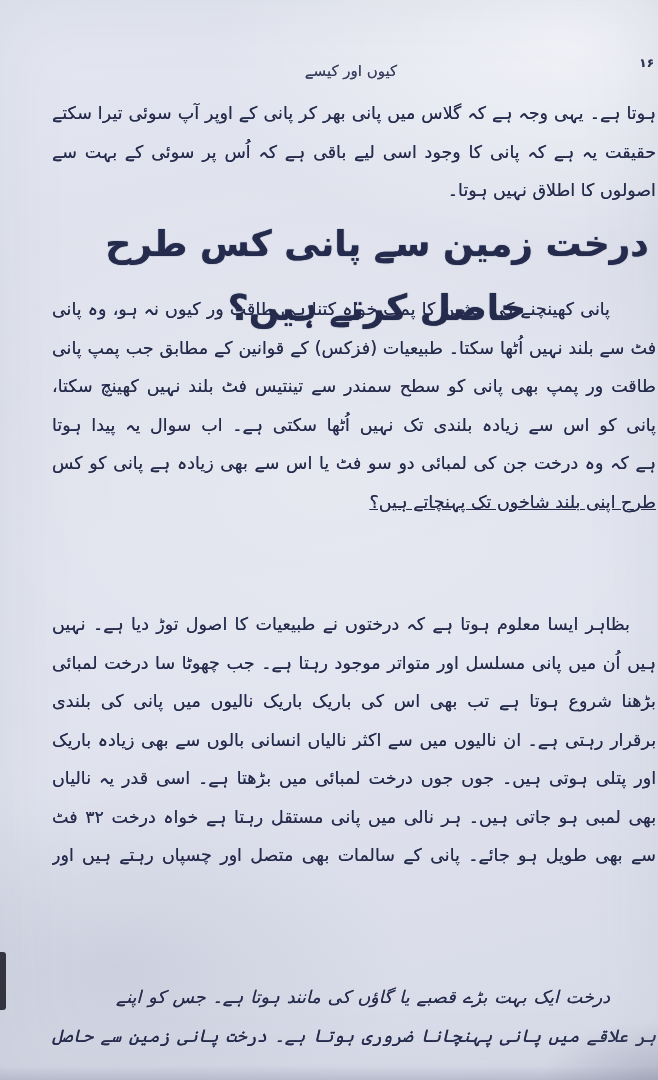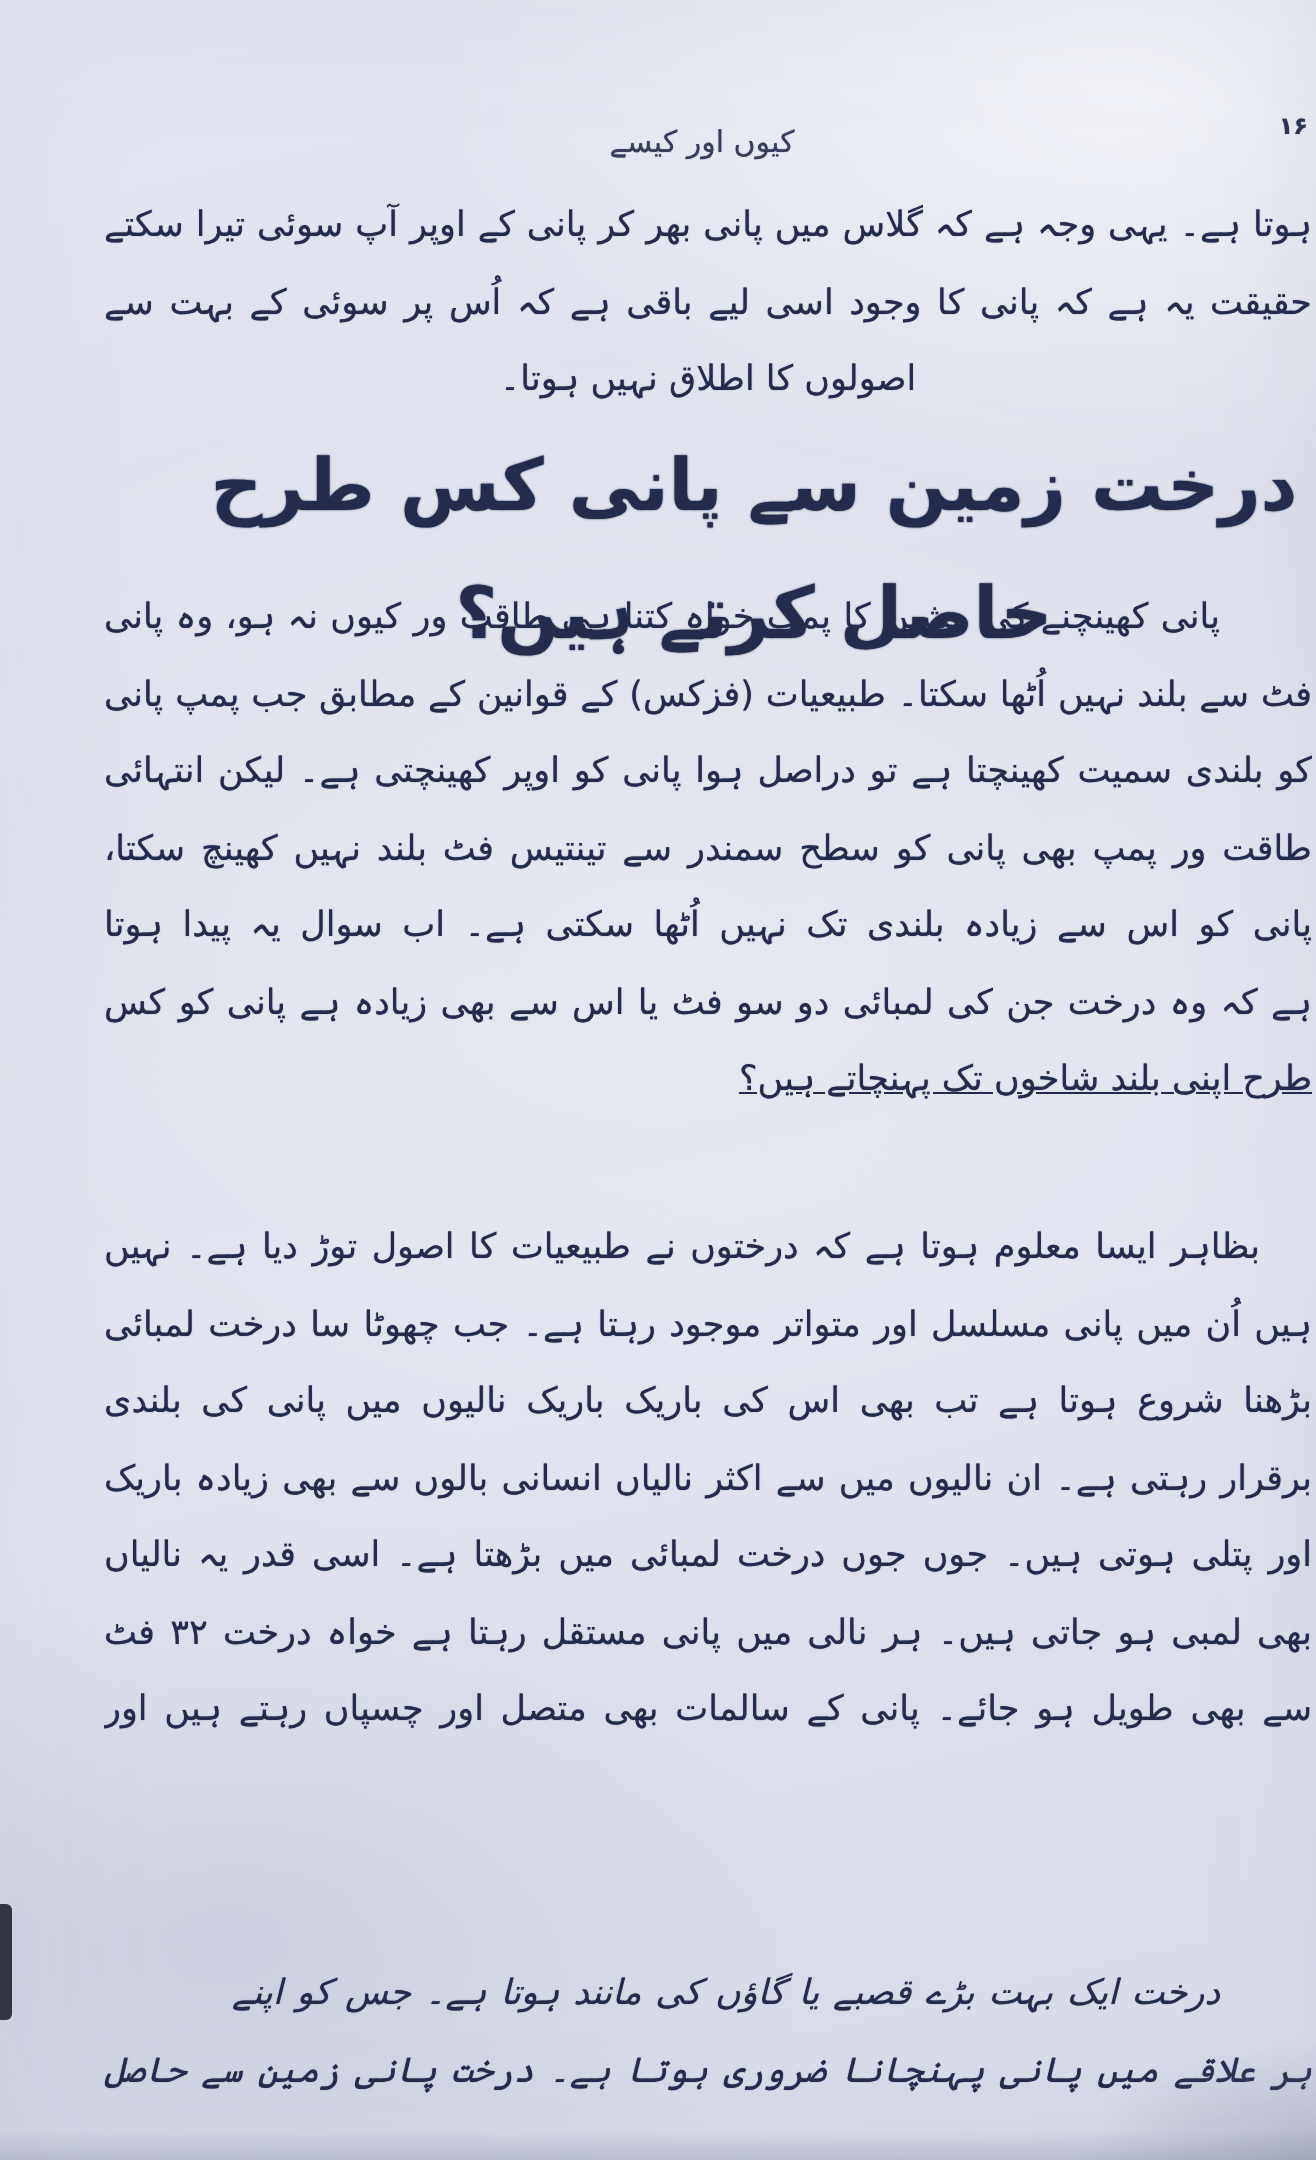--- a/index.html
+++ b/index.html
@@ -46,21 +46,21 @@
   }
   .block { position: absolute; right: 24px; left: 30px; }
   .ln {
     height: 38.5px;
     line-height: 38.5px;
     font-size: 17.5px;
     overflow: hidden;
     white-space: normal;
   }
   .j  { text-align: justify; text-align-last: justify; }
-  .sl { text-align: center; }   
+  .sl { text-align: right; }   
   .sr { text-align: right; text-decoration: underline; }  
   .ind  { padding-right: 46px; } 
   .ind2 { padding-right: 26px; }
   .indL { padding-left: 64px; }
   .intro   { top: 72px; }
   .heading {
     position: absolute; top: 190px; left: 30px; right: 24px;
     height: 64px; line-height: 64px;
     text-align: center;
     padding-left: 46px;
@@ -103,21 +103,20 @@
     <div class="ln j">ہوتا ہے۔ یہی وجہ ہے کہ گلاس میں پانی بھر کر پانی کے اوپر آپ سوئی تیرا سکتے ہیں ۔</div>
     <div class="ln j">حقیقت یہ ہے کہ پانی کا وجود اسی لیے باقی ہے کہ اُس پر سوئی کے بہت سے</div>
     <div class="ln sl">اصولوں کا اطلاق نہیں ہوتا۔</div>
   </div>
 
   <div class="heading">درخت زمین سے پانی کس طرح حاصل کرتے ہیں؟</div>
 
   <div class="block para1">
     <div class="ln j ind">پانی کھینچنے کی مشین کا پمپ خواہ کتنا ہی طاقت ور کیوں نہ ہو، وہ پانی کو تینتیس</div>
     <div class="ln j">فٹ سے بلند نہیں اُٹھا سکتا۔ طبیعیات (فزکس) کے قوانین کے مطابق جب پمپ پانی</div>
-    <div class="ln j">کو بلندی سمیت کھینچتا ہے تو دراصل ہوا پانی کو اوپر کھینچتی ہے۔ لیکن انتہائی</div>
     <div class="ln j">طاقت ور پمپ بھی پانی کو سطح سمندر سے تینتیس فٹ بلند نہیں کھینچ سکتا، کیونکہ ہوا</div>
     <div class="ln j">پانی کو اس سے زیادہ بلندی تک نہیں اُٹھا سکتی ہے۔ اب سوال یہ پیدا ہوتا</div>
     <div class="ln j">ہے کہ وہ درخت جن کی لمبائی دو سو فٹ یا اس سے بھی زیادہ ہے پانی کو کس</div>
     <div class="ln sr">طرح اپنی بلند شاخوں تک پہنچاتے ہیں؟</div>
   </div>
 
   <div class="block para2">
     <div class="ln j ind2">بظاہر ایسا معلوم ہوتا ہے کہ درختوں نے طبیعیات کا اصول توڑ دیا ہے۔ نہیں</div>
     <div class="ln j">ہیں اُن میں پانی مسلسل اور متواتر موجود رہتا ہے۔ جب چھوٹا سا درخت لمبائی میں</div>
     <div class="ln j">بڑھنا شروع ہوتا ہے تب بھی اس کی باریک باریک نالیوں میں پانی کی بلندی</div>

